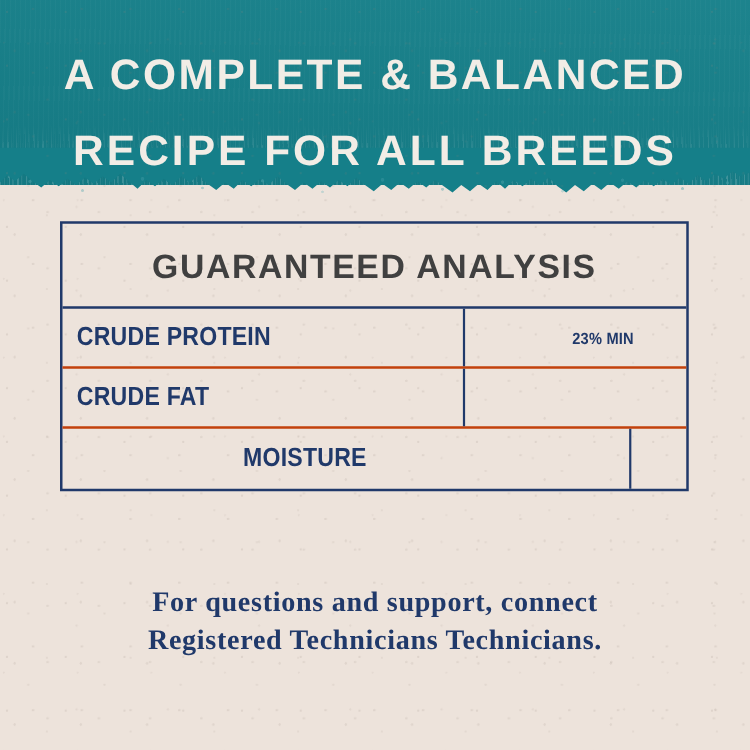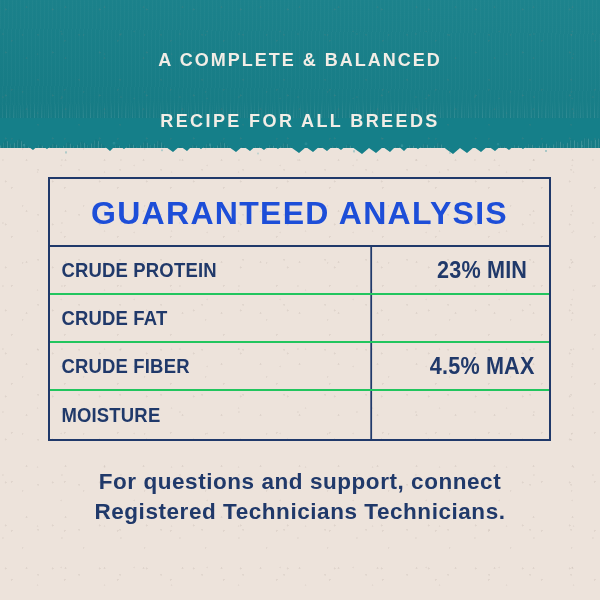--- a/index.html
+++ b/index.html
@@ -109,56 +109,56 @@
   
   .headline {
     position: absolute;
     top: 44px;
     left: 0;
     width: 600px;
     text-align: center;
     color: #F2EDE6;
     font-family: "Liberation Sans", sans-serif;
     font-weight: bold;
-    font-size: 18px;
+    font-size: 34px;
     line-height: 33px;
     letter-spacing: 2.0px;
     z-index: 3;
   }
   .headline .hl-line { display: block; white-space: nowrap; }
   .headline .hl-line.l2 { letter-spacing: 2.4px; margin-top: 28px; }
 
   
   .analysis-table {
     position: absolute;
     left: 48px;
     top: 177px;
     width: 503px;
     border: 2px solid #20396A;
     box-sizing: border-box;
   }
   .ga-title {
     height: 68px;
     line-height: 68px;
     text-align: center;
-    color: #1d4ed8;
+    color: #404040;
     font-family: "Liberation Sans", sans-serif;
     font-weight: bold;
-    font-size: 32px;
+    font-size: 27px;
     letter-spacing: 1.3px;
     border-bottom: 2px solid #20396A;
     box-sizing: border-box;
   }
   .ga-row {
     display: flex;
     height: 48px;
     box-sizing: border-box;
-    border-bottom: 2px solid #22c55e;
-  }
-  .ga-row:last-child { border-bottom: none; }
+    border-bottom: 2px solid #c2410c;
+  }
+  .ga-row:last-child { border-bottom: none; justify-content: flex-end; }
   .ga-cell-label {
     flex: 0 0 366px;
     display: flex;
     align-items: center;
     padding-left: 13px;
     box-sizing: border-box;
     border-right: 2px solid #20396A;
     color: #20396A;
     font-family: "Liberation Sans Narrow", "Liberation Sans", sans-serif;
     font-weight: bold;
@@ -168,34 +168,34 @@
     transform-origin: left center;
   }
   .ga-cell-value {
     flex: 1 1 auto;
     display: flex;
     align-items: center;
     justify-content: center;
     color: #20396A;
     font-family: "Liberation Sans Narrow", "Liberation Sans", sans-serif;
     font-weight: bold;
-    font-size: 24px;
+    font-size: 13px;
     letter-spacing: .2px;
   }
   .ga-cell-value span { display: inline-block; transform: scaleX(.9); }
 
   
   .support-copy {
     position: absolute;
     left: 0;
     top: 467px;
     width: 600px;
     text-align: center;
     color: #20396A;
-    font-family: Liberation Sans, sans-serif;
+    font-family: Liberation Serif, serif;
     font-weight: bold;
     font-size: 22.5px;
     line-height: 30px;
     letter-spacing: .55px;
   }
   .support-copy .sc-line { display: block; white-space: nowrap; }
 </style>
 </head>
 <body>
 
@@ -235,26 +235,20 @@
       <div class="ga-cell-label">CRUDE PROTEIN</div>
       <div class="ga-cell-value">
           <span>23% MIN</span>
         </div>
     </div>
 
     <div class="ga-row">
       <div class="ga-cell-label">CRUDE FAT</div>
     </div>
 
-    <div class="ga-row">
-      <div class="ga-cell-label">CRUDE FIBER</div>
-      <div class="ga-cell-value">
-          <span>4.5% MAX</span>
-        </div>
-    </div>
 
     <div class="ga-row">
       <div class="ga-cell-label">MOISTURE</div>
     </div>
   </div>
 
   <div class="support-copy">
     <span class="sc-line">For questions and support, connect</span>
     <span class="sc-line">Registered Technicians Technicians.</span>
   </div>

